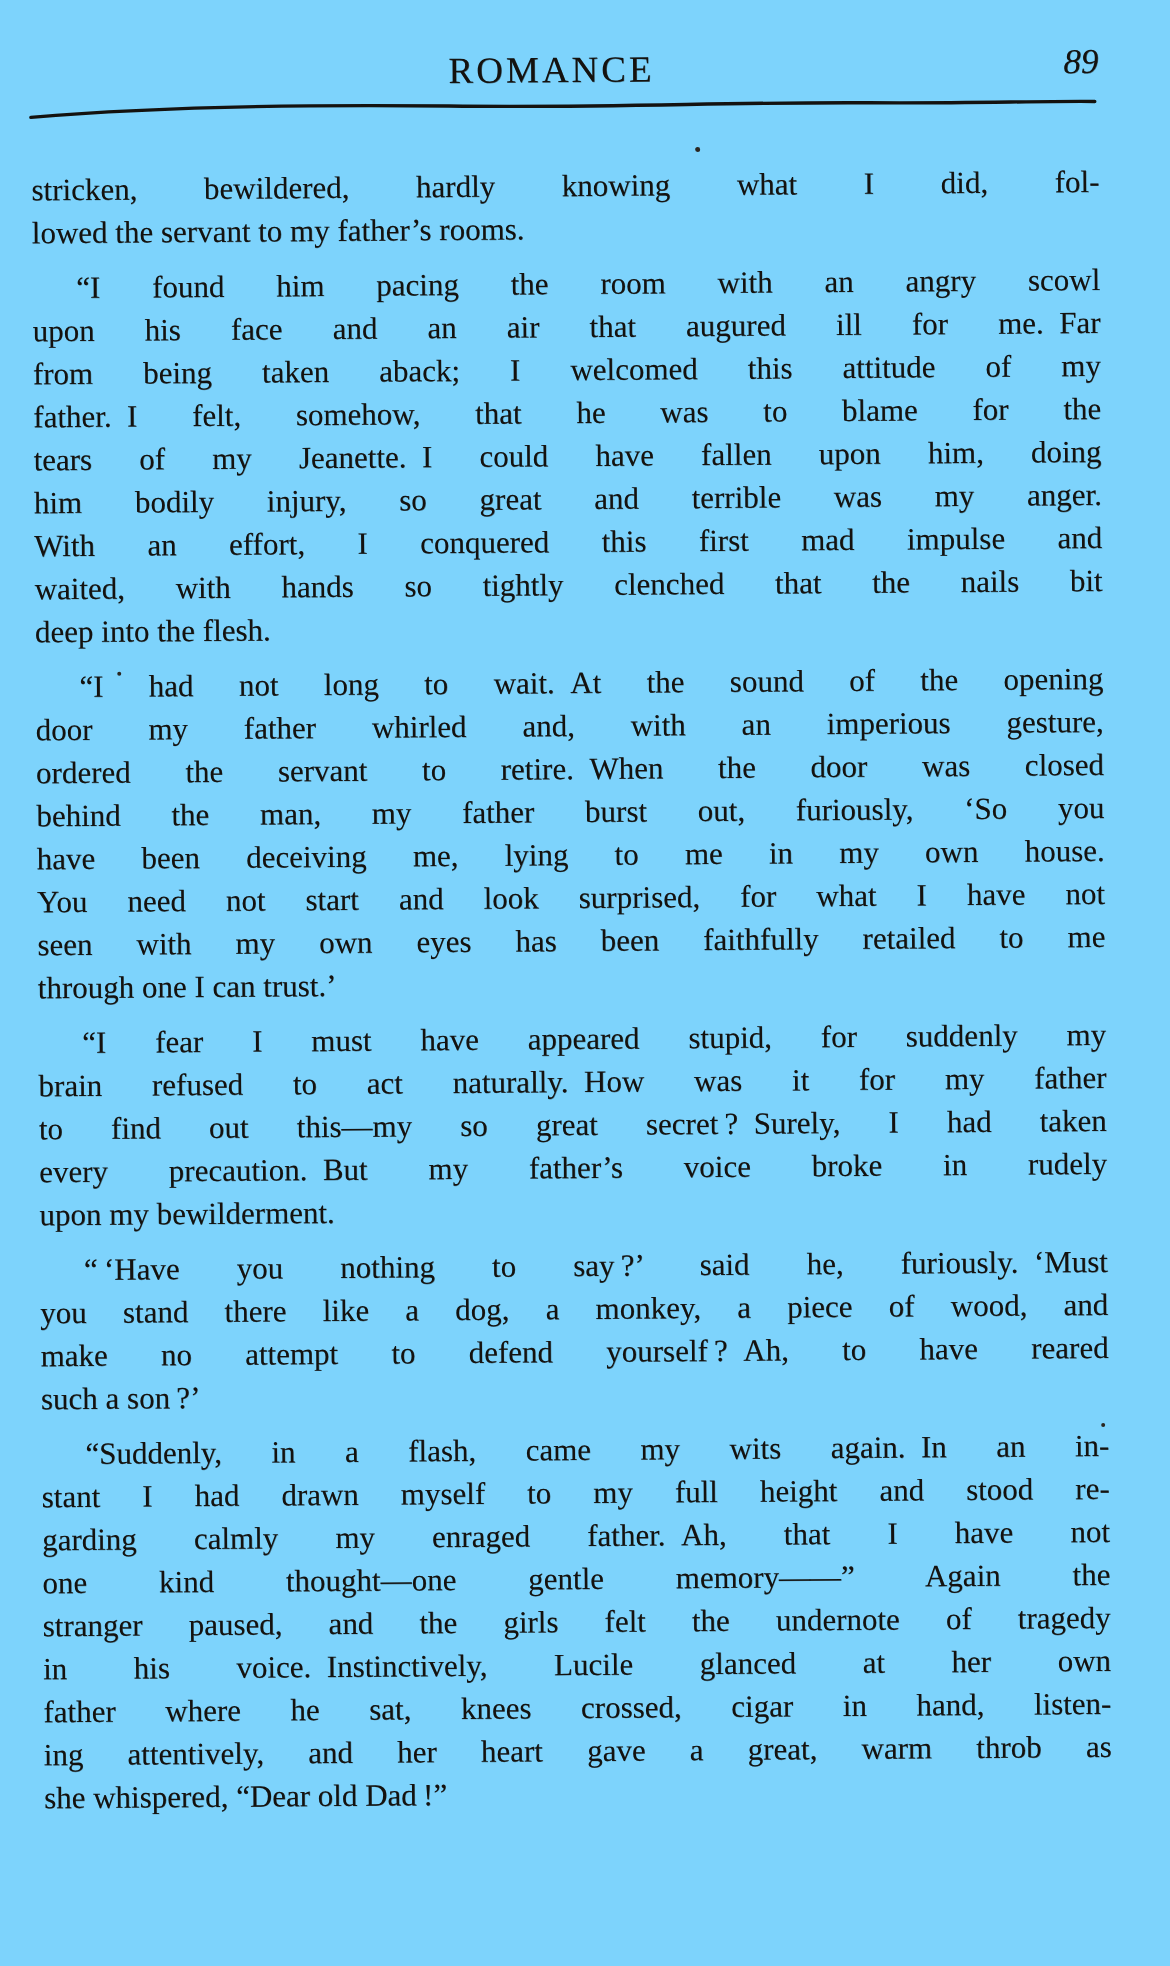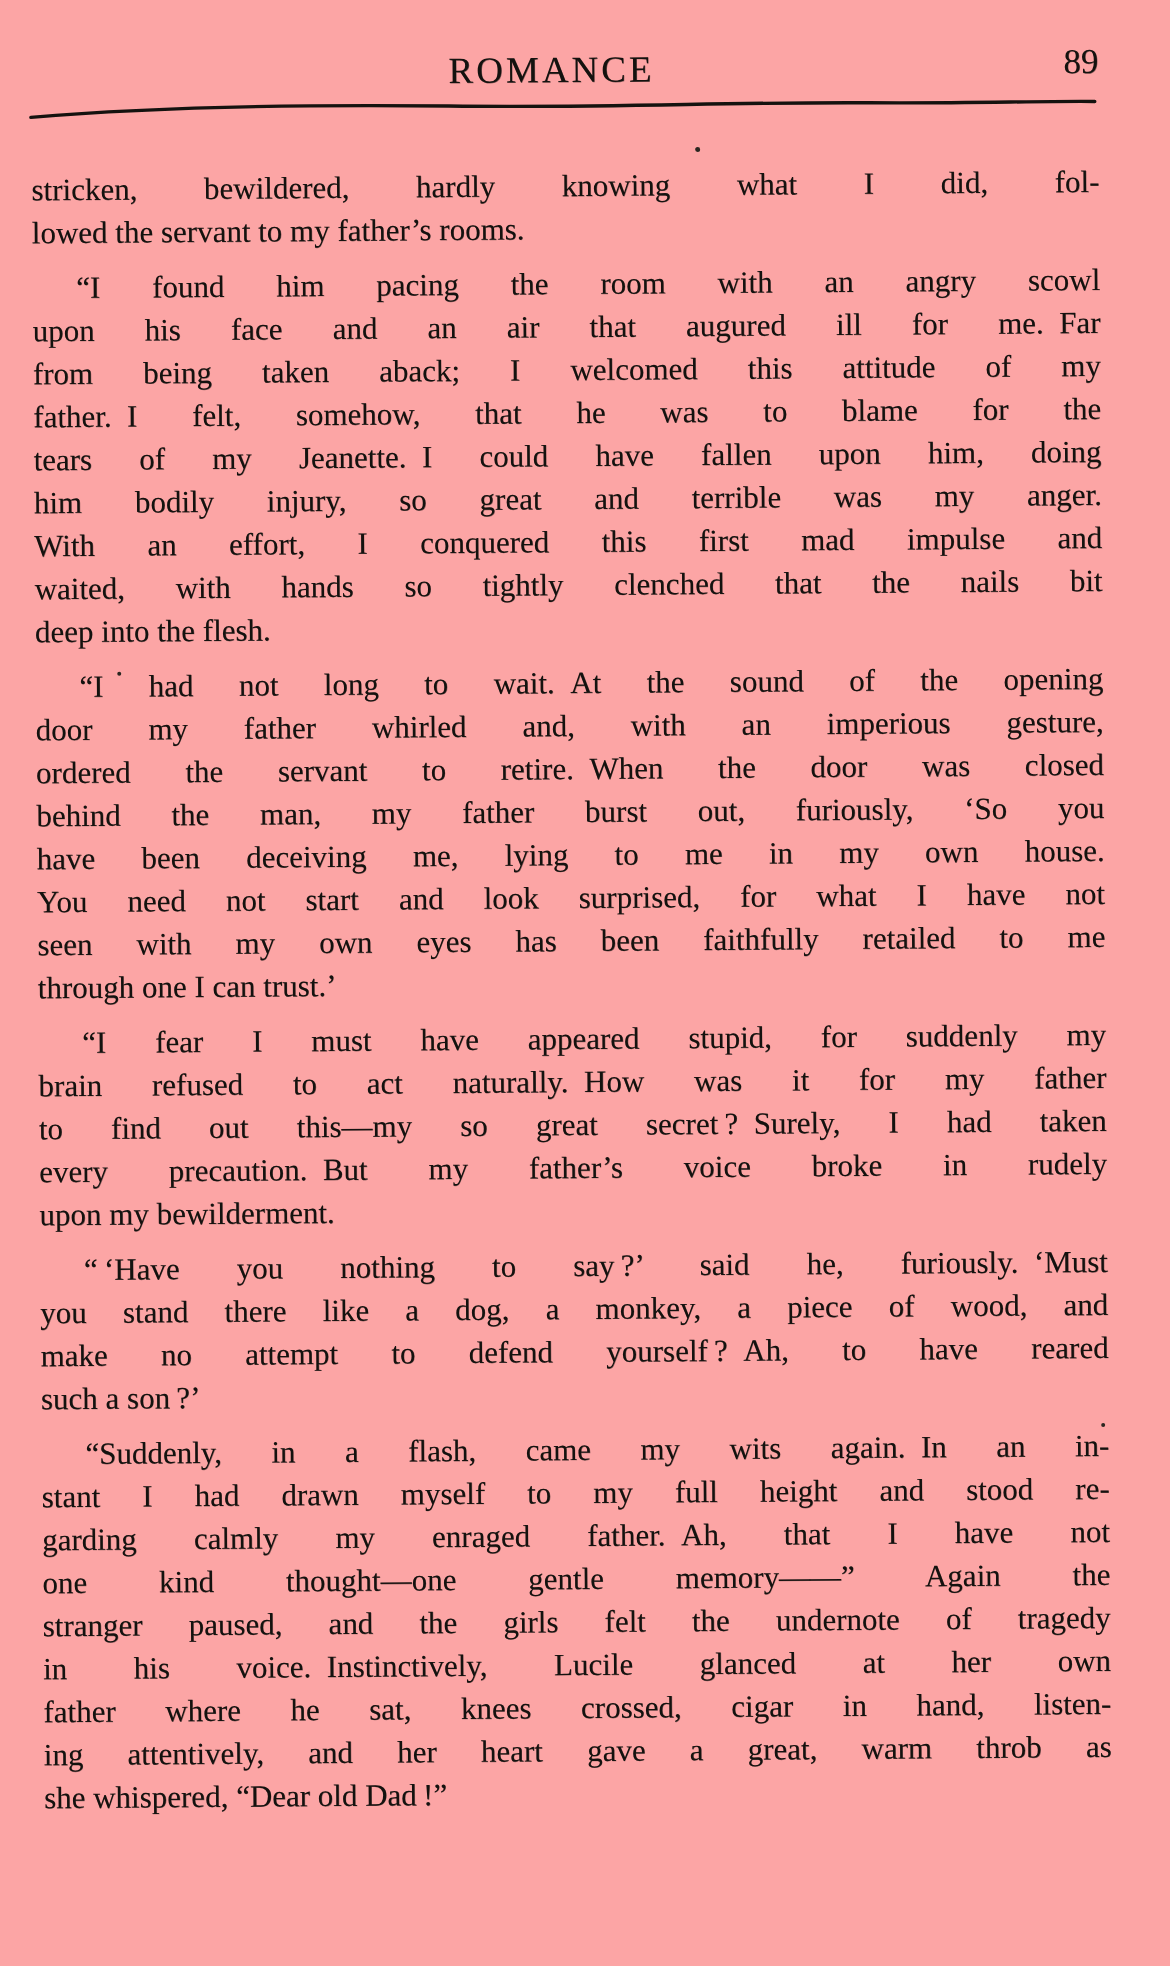--- a/index.html
+++ b/index.html
@@ -29,20 +29,21 @@
     text-align: center;
     font-size: 37px;
     letter-spacing: 3px;
     text-shadow: 0.4px 0.4px 0 rgba(20,18,15,0.5);
   }
   .page-number {
     position: absolute;
     right: 0; top: -2px;
     font-size: 35px;
     text-shadow: 0.4px 0.4px 0 rgba(20,18,15,0.5);
+    font-style: italic;
   }
   .header-rule {
     display: block;
     margin: 2px 62px 0 36px;
   }
   .page-body {
     margin: 46px 64px 0 38px;
     font-size: 31px;
     line-height: 43px;
     text-shadow: 0.35px 0.35px 0 rgba(20,18,15,0.45);
@@ -56,21 +57,21 @@
   .line.last { text-align-last: left; }
   .speck {
     position: absolute;
     background: #2a2620;
     border-radius: 50%;
   }
 </style>
 </head>
 <body>
 
-<div class="page" style="color: rgb(20, 18, 15); background: #fca5a5;">
+<div class="page" style="color: rgb(20, 18, 15); background: #7dd3fc;">
   <div class="sheet">
 
     <header class="page-header">
       <div class="running-title">ROMANCE</div>
       <div class="page-number">89</div>
     </header>
 
     <svg class="header-rule" width="1070" height="20" viewBox="0 0 1070 20">
       <path d="M2,15 C120,6 260,4 420,7 C580,10.5 700,5 840,7 C940,8.5 1010,6.5 1066,7.5" fill="none" stroke="#14120f" stroke-width="3.4" stroke-linecap="round"></path>
     </svg>

